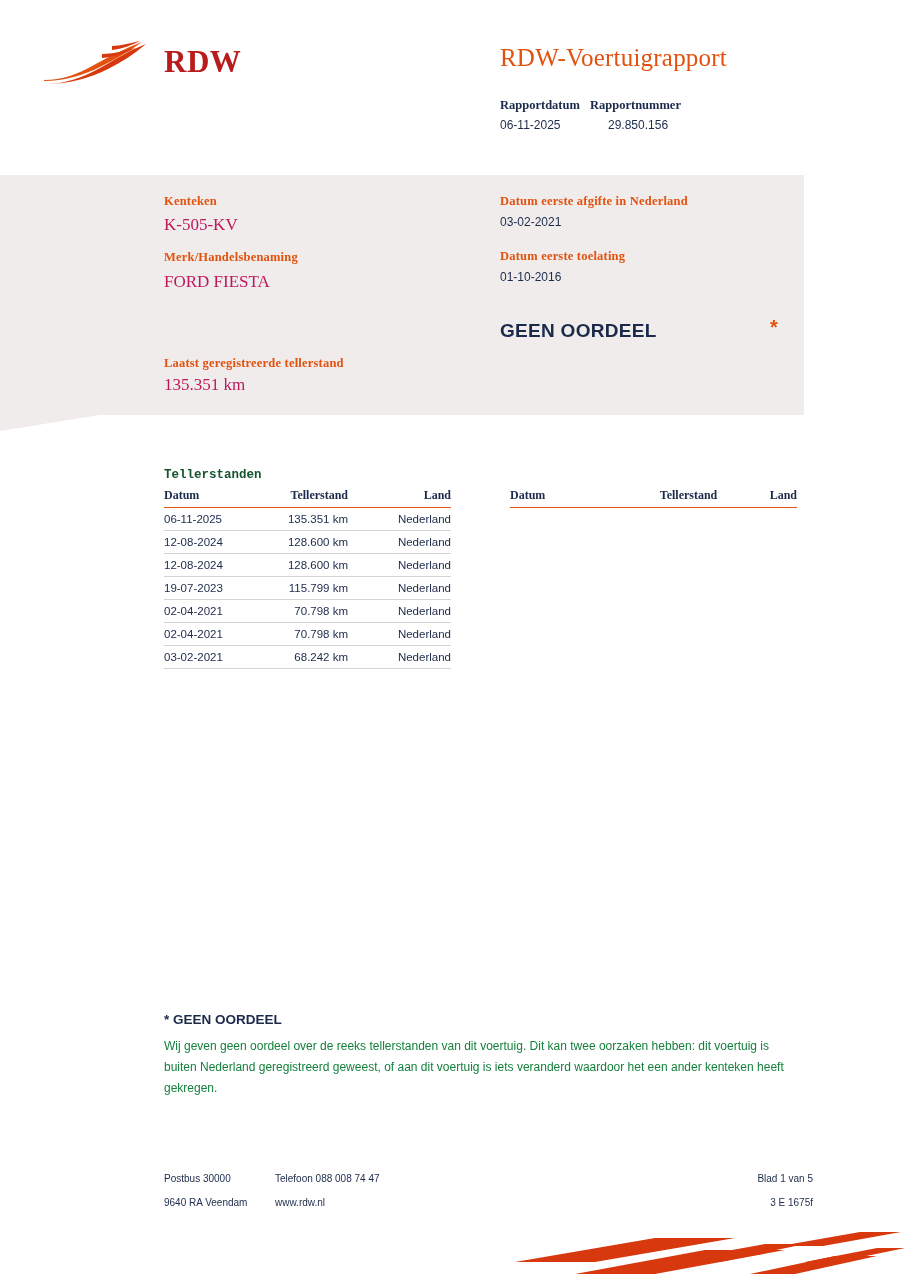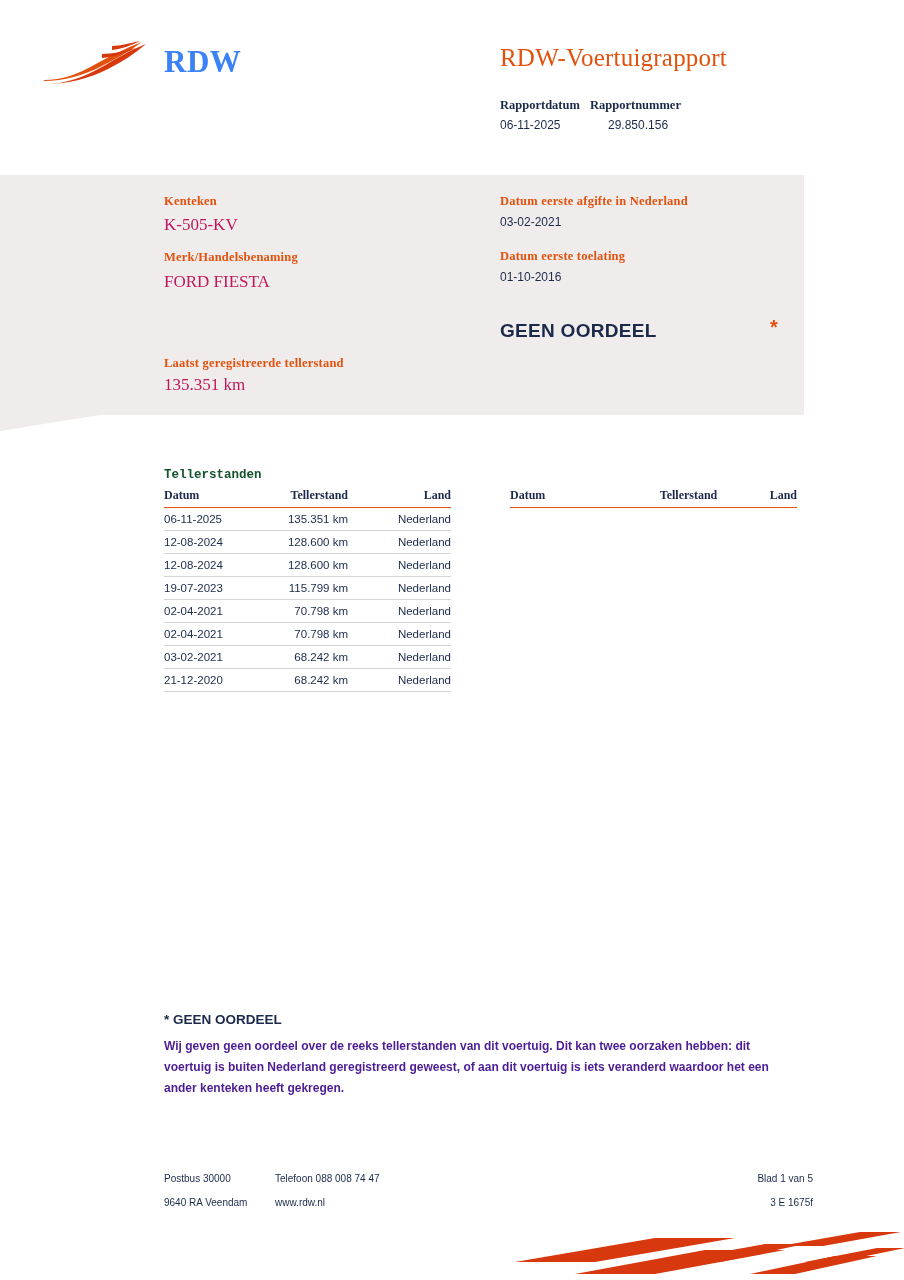--- a/index.html
+++ b/index.html
@@ -36,21 +36,21 @@
     width: 112px; height: 52px;
   }
   .logo-text {
     position: absolute;
     left: 122px;
     top: 8px;
     font-family: "Liberation Serif", serif;
     font-weight: bold;
     font-size: 31px;
     letter-spacing: 0.5px;
-    color: #3b82f6;
+    color: #b91c1c;
   }
   .report-title {
     position: absolute;
     left: 500px;
     top: 44px;
     font-family: "Liberation Serif", serif;
     font-size: 25px;
     color: #e2520e;
     letter-spacing: 0.2px;
   }
@@ -198,22 +198,21 @@
     color: #1b2a4a;
   }
   .note-head .star { color: #1b2a4a; }
   .note-body {
     position: absolute;
     left: 164px;
     top: 1036px;
     width: 636px;
     font-size: 12px;
     line-height: 21px;
-    color: #4c1d95;
-    font-weight: bold;
+    color: #15803d;
   }
 
   
   .footer {
     position: absolute;
     left: 0;
     top: 1160px;
     width: 768px;
     height: 120px;
     font-size: 10px;
@@ -317,25 +316,20 @@
     <tr>
       <td class="c1">02-04-2021</td>
       <td class="c2">70.798 km</td>
       <td class="c3">Nederland</td>
     </tr>
     <tr>
       <td class="c1">03-02-2021</td>
       <td class="c2">68.242 km</td>
       <td class="c3">Nederland</td>
     </tr>
-    <tr>
-      <td class="c1">21-12-2020</td>
-      <td class="c2">68.242 km</td>
-      <td class="c3">Nederland</td>
-    </tr>
   </tbody>
 </table>
 
 <table class="tbl2">
   <thead>
     <tr>
       <th class="c1">Datum</th>
       <th class="c2">Tellerstand</th>
       <th class="c3">Land</th>
     </tr>

